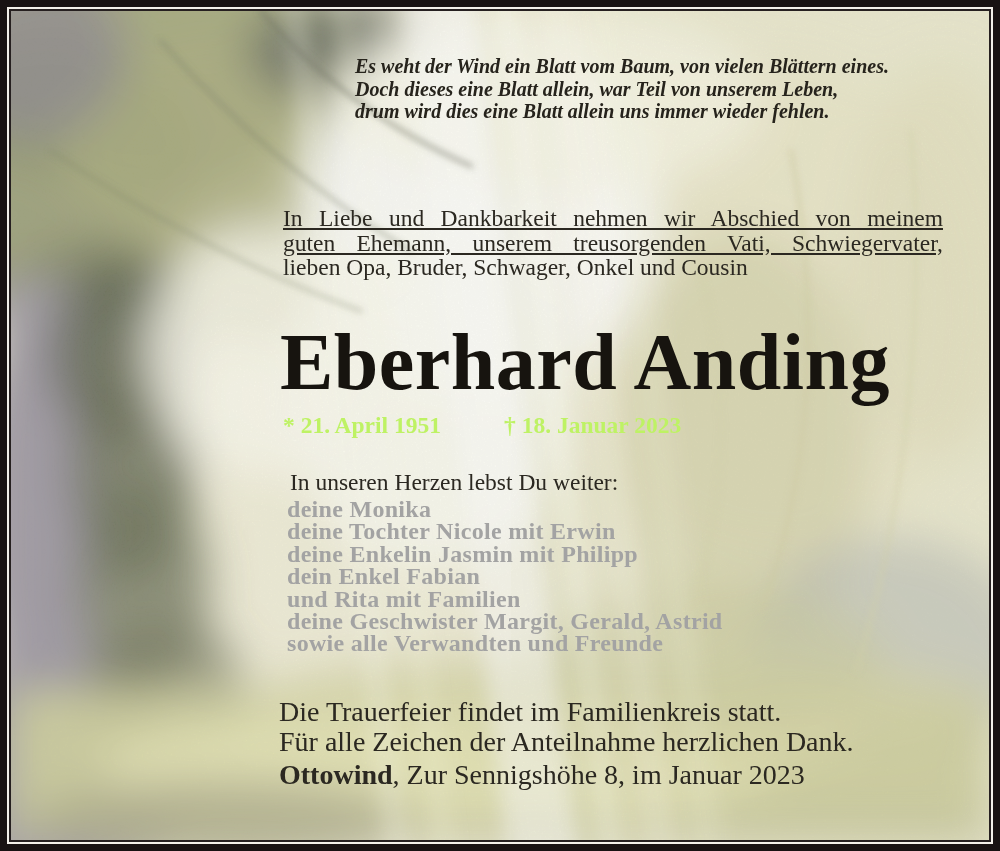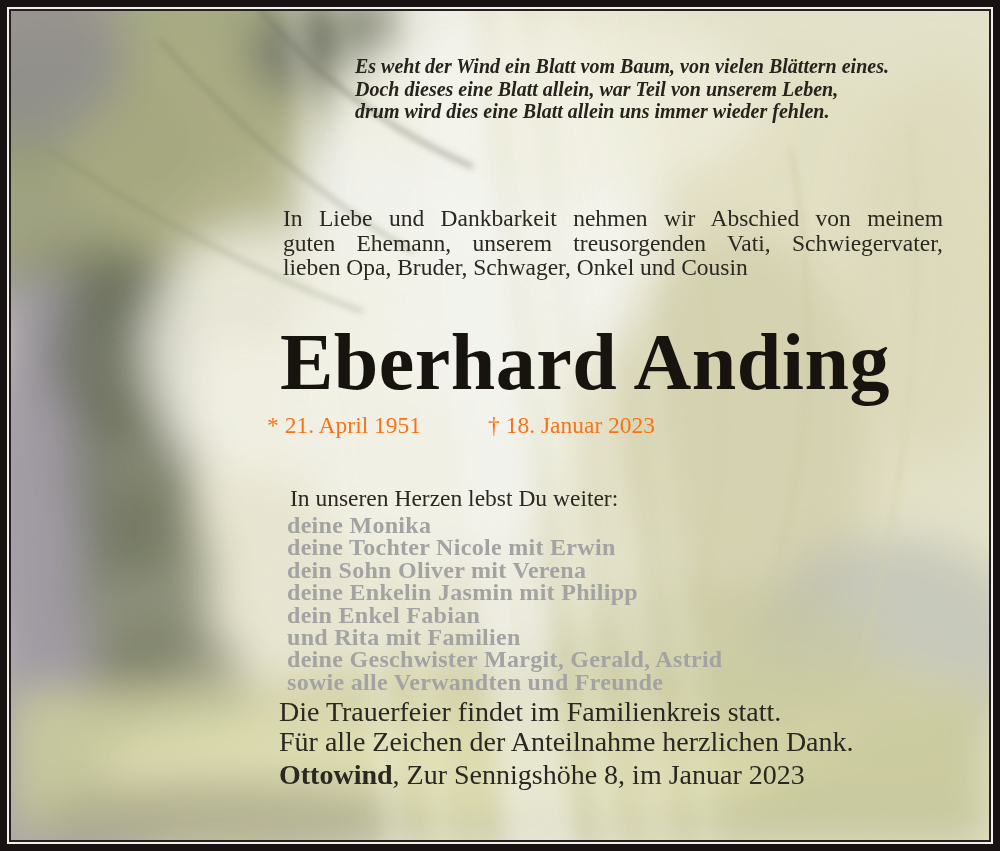--- a/index.html
+++ b/index.html
@@ -33,35 +33,35 @@
     font-size:20px;line-height:22.5px;
     font-weight:bold;font-style:italic;
     color:#26231c;
     white-space:nowrap;
   }
   .intro{
     left:272px;top:195px;width:660px;
     font-size:23.5px;line-height:24.5px;
     color:#2b2821;
   }
-  .intro .jline{text-align:justify;text-align-last:justify;}
+  .intro .jline{text-align:justify;text-align-last:justify;text-decoration:underline;}
   .name{
     left:269px;top:311px;
     font-size:80px;line-height:80px;
     font-weight:bold;letter-spacing:0.5px;
     color:#17140f;
     white-space:nowrap;
   }
   .dates{
-    left:256px;top:401px;
+    left:272px;top:401px;
     font-size:23.5px;line-height:26px;
-    color:#f97316;white-space:nowrap;
+    color:#bef264;white-space:nowrap;font-weight:bold;
   }
   .dates .birth{display:inline-block;width:221px;}
-  .remembrance{left:276px;top:474px;color:#2b2821;}
+  .remembrance{left:276px;top:458px;color:#2b2821;}
   .remembrance .heading{
     font-size:23.5px;line-height:26px;margin:0 0 3px 3px;white-space:nowrap;
   }
   .remembrance .mourner{
     font-size:24px;line-height:22.4px;
     font-weight:bold;letter-spacing:0.3px;
     white-space:nowrap;color:#a3a3a3;
   }
   .closing{left:268px;top:686px;font-size:28px;line-height:30.4px;color:#2b2821;white-space:nowrap;}
   .closing .place-line{margin-top:2px;}
@@ -172,21 +172,20 @@
         <div class="txt name">Eberhard Anding</div>
 
         <div class="txt dates">
           <span class="birth">* 21. April 1951</span><span>† 18. Januar 2023</span>
         </div>
 
         <div class="txt remembrance">
           <div class="heading">In unseren Herzen lebst Du weiter:</div>
           <div class="mourner">deine Monika</div>
           <div class="mourner">deine Tochter Nicole mit Erwin</div>
-          <div class="mourner">dein Sohn Oliver mit Verena</div>
           <div class="mourner">deine Enkelin Jasmin mit Philipp</div>
           <div class="mourner">dein Enkel Fabian</div>
           <div class="mourner">und Rita mit Familien</div>
           <div class="mourner">deine Geschwister Margit, Gerald, Astrid</div>
           <div class="mourner">sowie alle Verwandten und Freunde</div>
         </div>
 
         <div class="txt closing">
           <div>Die Trauerfeier findet im Familienkreis statt.</div>
           <div>Für alle Zeichen der Anteilnahme herzlichen Dank.</div>

